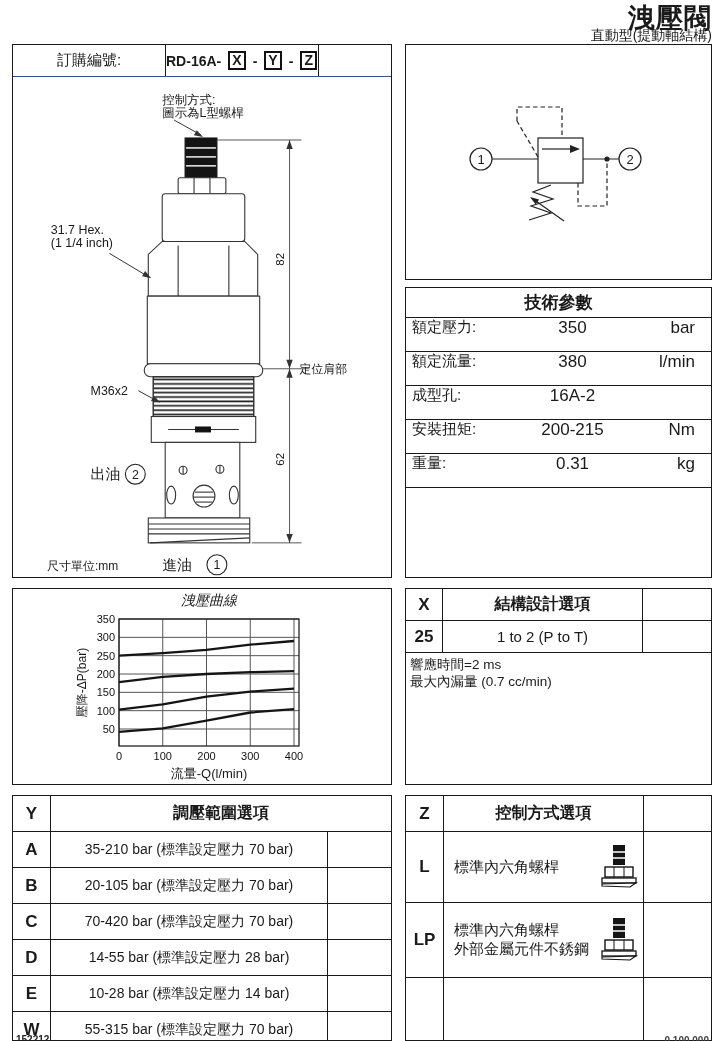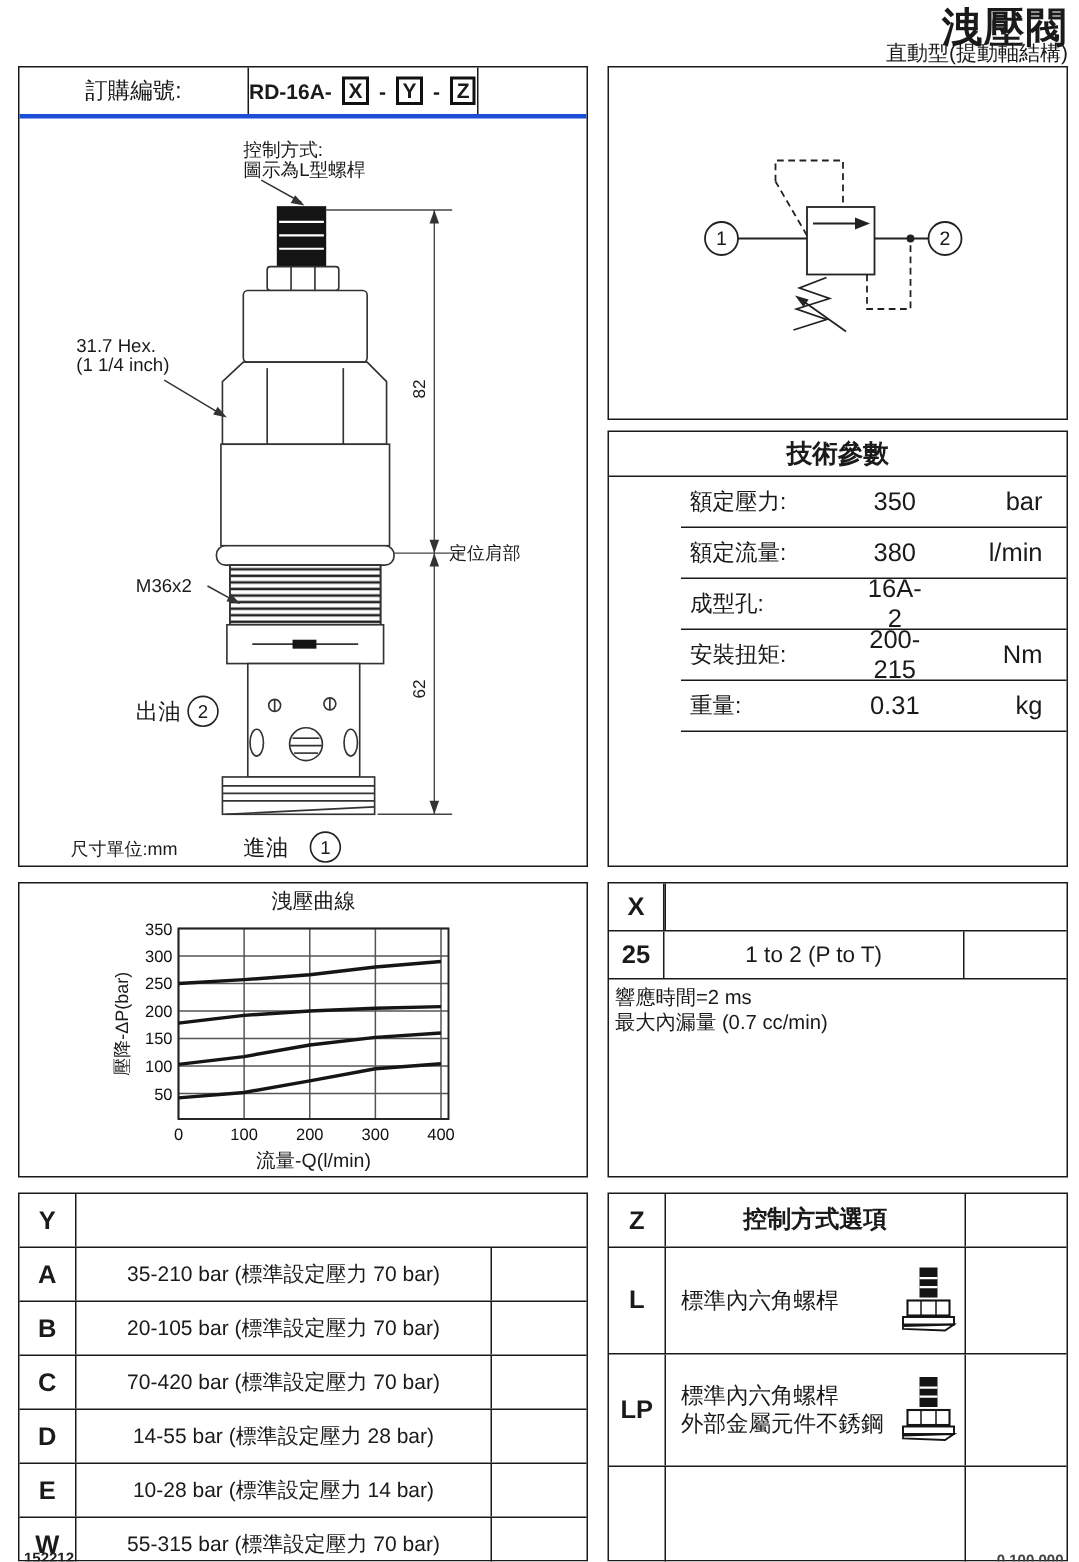--- a/index.html
+++ b/index.html
@@ -4,44 +4,44 @@
 <style>
   html,body{margin:0;padding:0;}
   body{width:719px;height:1041px;position:relative;background:#fff;overflow:hidden;
        font-family:"Liberation Sans",sans-serif;color:#1a1a1a;}
   .page{position:absolute;inset:0;}
   .page-title{position:absolute;top:0px;right:7px;font-size:27px;font-weight:700;letter-spacing:1px;}
   .page-subtitle{position:absolute;top:27px;right:7px;font-size:14px;font-weight:400;}
   .panel{position:absolute;border:1px solid #1a1a1a;background:#fff;box-sizing:border-box;}
   
   #drawing-panel{left:12px;top:44px;width:380px;height:534px;}
-  .order-row{height:31px;border-bottom:3px solid #1d4ed8;display:flex;align-items:center;}
+  .order-row{height:31px;border-bottom:1px solid #1d4ed8;display:flex;align-items:center;}
   .order-label{width:153px;text-align:center;font-size:15px;border-right:1px solid #1a1a1a;
                height:100%;display:flex;align-items:center;justify-content:center;box-sizing:border-box;}
   .order-value{width:153px;height:100%;display:flex;align-items:center;justify-content:space-between;
                font-weight:700;font-size:14px;border-right:1px solid #1a1a1a;box-sizing:border-box;}
   .order-empty{flex:1;height:100%;}
   .code-box{display:inline-block;border:2px solid #111;padding:0 2px;margin:0 1px;line-height:15px;font-weight:700;}
   .valve-svg{position:absolute;left:0;top:31px;width:378px;height:501px;}
   .unit-note{position:absolute;left:4px;bottom:2px;font-size:12px;margin-left:30px;}
   
   #symbol-panel{left:405px;top:44px;width:307px;height:236px;}
   .symbol-svg{position:absolute;inset:0;width:305px;height:234px;}
   
   #tech-panel{left:405px;top:287px;width:307px;height:291px;}
   .tech-header{height:29px;border-bottom:1px solid #1a1a1a;display:flex;align-items:center;
                justify-content:center;font-size:17px;font-weight:700;}
-  .tech-row{height:33px;border-bottom:1px solid #1a1a1a;display:flex;align-items:center;margin-left:48px;}
+  .tech-row{height:33px;border-bottom:1px solid #1a1a1a;display:flex;}
   .tech-label{width:118px;padding-left:6px;font-size:15px;}
   .tech-value{flex:1;text-align:center;font-size:17px;}
   .tech-unit{width:80px;text-align:right;padding-right:16px;font-size:17px;}
   .tech-note{padding:5px 4px;font-size:14px;letter-spacing:-0.3px;}
   
   #chart-panel{left:12px;top:588px;width:380px;height:197px;}
-  .chart-title{position:absolute;top:3px;left:106px;width:180px;text-align:center;font-size:14px;}
+  .chart-title{position:absolute;top:3px;left:106px;width:180px;text-align:center;font-size:14px;font-style:italic;}
   .chart-xlabel{position:absolute;top:176px;left:106px;width:180px;text-align:center;font-size:13px;}
   .chart-ylabel{position:absolute;left:4px;top:85px;width:130px;text-align:center;
                 transform:rotate(-90deg);font-size:12px;}
   #curves{position:absolute;inset:0;width:378px;height:195px;}
   
   #x-panel{left:405px;top:588px;width:307px;height:197px;}
   #y-panel{left:12px;top:795px;width:380px;height:246px;}
   #z-panel{left:405px;top:795px;width:307px;height:246px;}
   .opt-header{display:flex;border-bottom:1px solid #1a1a1a;align-items:stretch;}
   .opt-code{width:37px;border-right:1px solid #1a1a1a;display:flex;align-items:center;
@@ -273,36 +273,38 @@
         <polyline points="106.0,120.6 149.8,115.4 193.5,107.7 237.3,102.6 281.0,99.7" fill="none" stroke="#151515" stroke-width="2.3" stroke-linejoin="round"></polyline>
         <polyline points="106.0,142.9 149.8,139.3 193.5,131.6 237.3,123.5 281.0,120.2" fill="none" stroke="#151515" stroke-width="2.3" stroke-linejoin="round"></polyline>
       </svg>
     <div class="chart-xlabel">流量-Q(l/min)</div>
     <div class="chart-ylabel">壓降-ΔP(bar)</div>
   </div>
 
   <div class="panel" id="x-panel">
     <div class="opt-header h32">
       <div class="opt-code">X</div>
+      <div class="opt-title">結構設計選項</div>
       <div class="opt-end" style="width:69px"></div>
     </div>
     <div class="opt-row h32">
       <div class="opt-code">25</div>
       <div class="opt-desc" style="font-size:15px">1 to 2 (P to T)</div>
       <div class="opt-end" style="width:69px"></div>
     </div>
     <div class="x-notes">
       <div>響應時間=2 ms</div>
       <div>最大內漏量 (0.7 cc/min)</div>
     </div>
   </div>
 
   <div class="panel" id="y-panel">
     <div class="opt-header h36">
       <div class="opt-code" style="width:38px">Y</div>
+      <div class="opt-title">調壓範圍選項</div>
     </div>
     <div class="opt-row h35">
       <div class="opt-code" style="width:38px">A</div>
       <div class="opt-desc">35-210  bar (標準設定壓力 70 bar)</div>
       <div class="opt-end" style="width:64px"></div>
     </div>
     <div class="opt-row h35">
       <div class="opt-code" style="width:38px">B</div>
       <div class="opt-desc">20-105  bar (標準設定壓力 70 bar)</div>
       <div class="opt-end" style="width:64px"></div>

